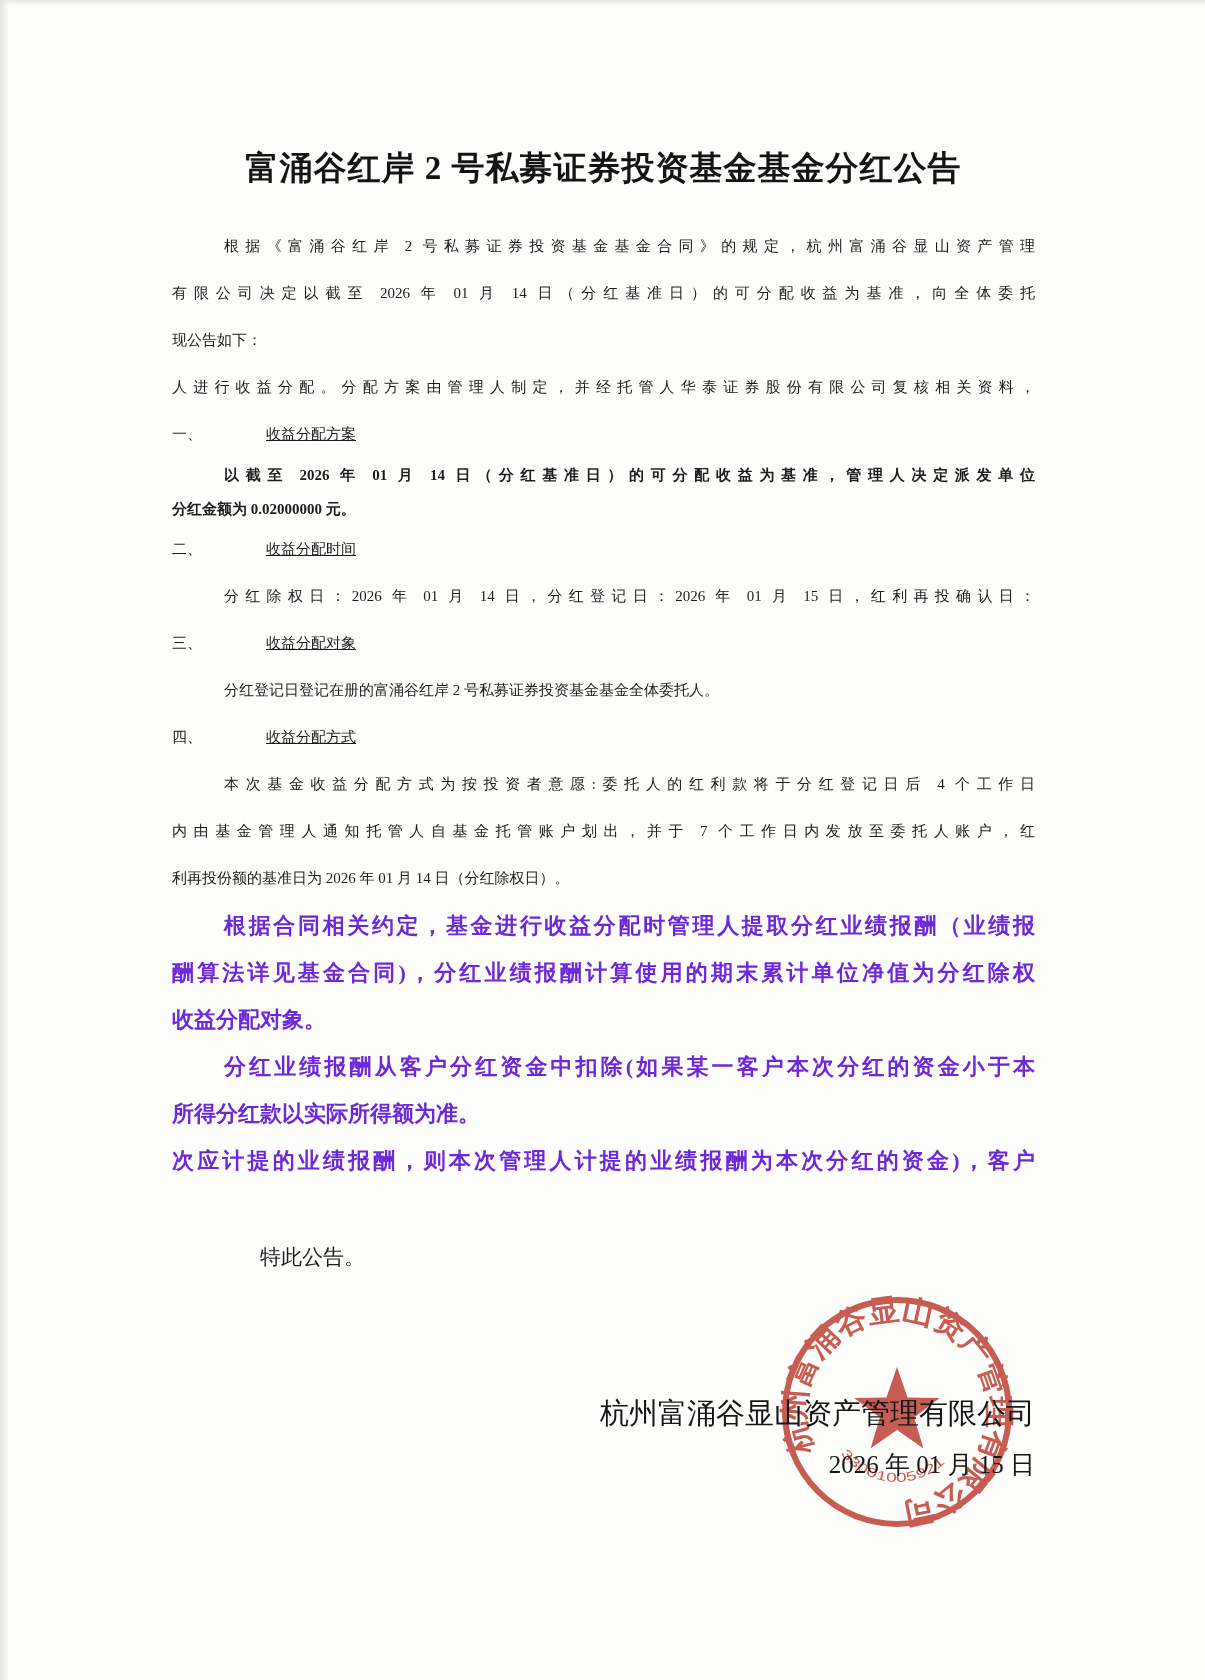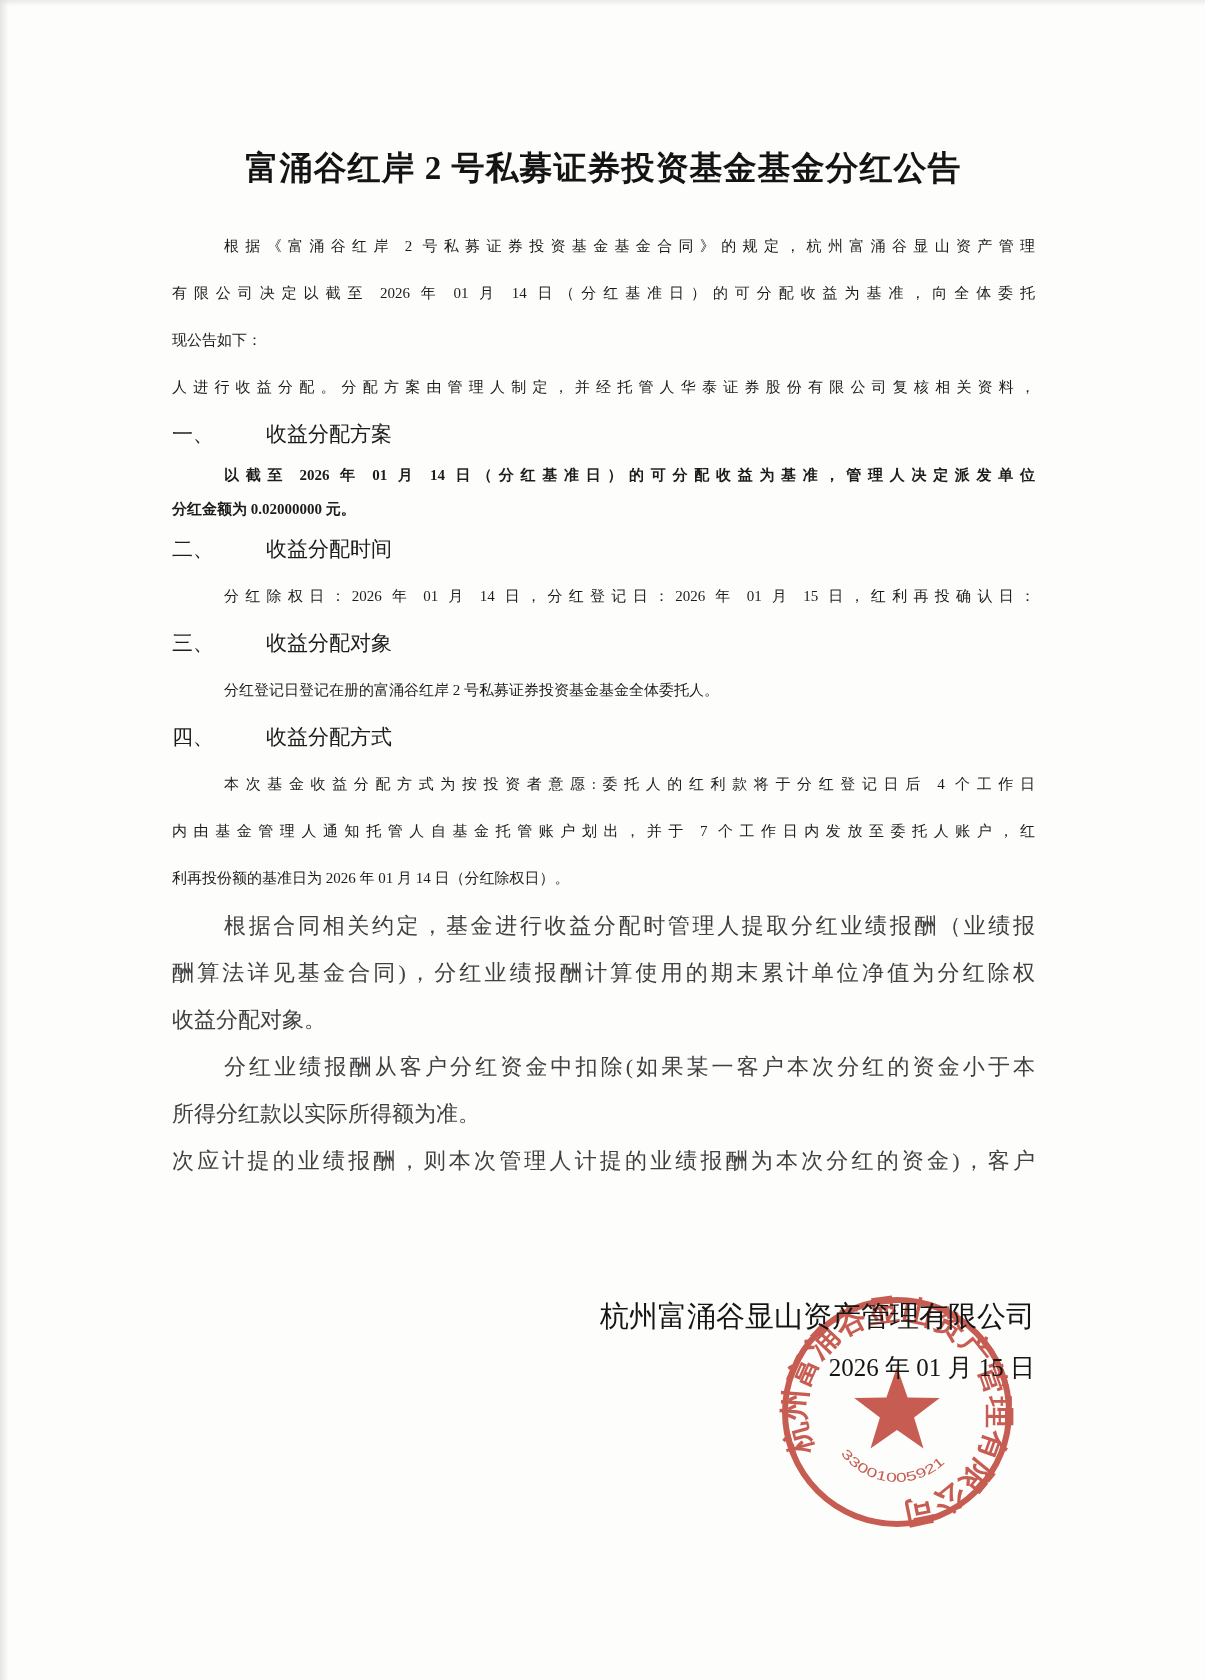--- a/index.html
+++ b/index.html
@@ -28,24 +28,24 @@
 
   .para{margin:0;}
   .intro{margin-top:35px;}
   .line{font-size:15px;line-height:47px;white-space:nowrap;}
   .line.fill{text-align:justify;text-align-last:justify;white-space:normal;
     overflow:hidden;max-height:47px;}
   .sec1 .line{line-height:34px;font-weight:bold;}
   .sec1 .line.fill{max-height:34px;}
   .ind{text-indent:52px;}
 
-  .h{font-size:21px;line-height:47px;white-space:nowrap;}
+  .h{font-size:15px;line-height:47px;white-space:nowrap;text-decoration:underline;}
   .h .num{display:inline-block;width:94px;}
 
-  .bold-para .line{font-weight:400;font-size:22px;color:#404040;}
+  .bold-para .line{font-weight:700;font-size:22px;color:#6d28d9;}
 
   .closing{margin-top:50px;padding-left:88px;font-size:21px;line-height:47px;}
 
   .company{margin-top:112px;font-size:29px;line-height:40px;text-align:right;color:#151515;}
   .date{margin-top:12px;font-size:25px;line-height:40px;text-align:right;color:#151515;}
 
   .stamp{
     position:absolute;left:767px;top:1282px;width:260px;height:260px;
     z-index:1;opacity:.88;mix-blend-mode:multiply;
   }
@@ -119,18 +119,19 @@
       <div class="line fill">酬算法详见基金合同)，分红业绩报酬计算使用的期末累计单位净值为分红除权</div>
       <div class="line">收益分配对象。</div>
     </div>
 
     <div class="para bold-para">
       <div class="line fill ind">分红业绩报酬从客户分红资金中扣除(如果某一客户本次分红的资金小于本</div>
       <div class="line">所得分红款以实际所得额为准。</div>
       <div class="line fill">次应计提的业绩报酬，则本次管理人计提的业绩报酬为本次分红的资金)，客户</div>
     </div>
 
+    <div class="closing">特此公告。</div>
 
     <div class="company">杭州富涌谷显山资产管理有限公司</div>
 
     <div class="date">2026 年 01 月 15 日</div>
   </div>
 </div>
 
 </body></html>

